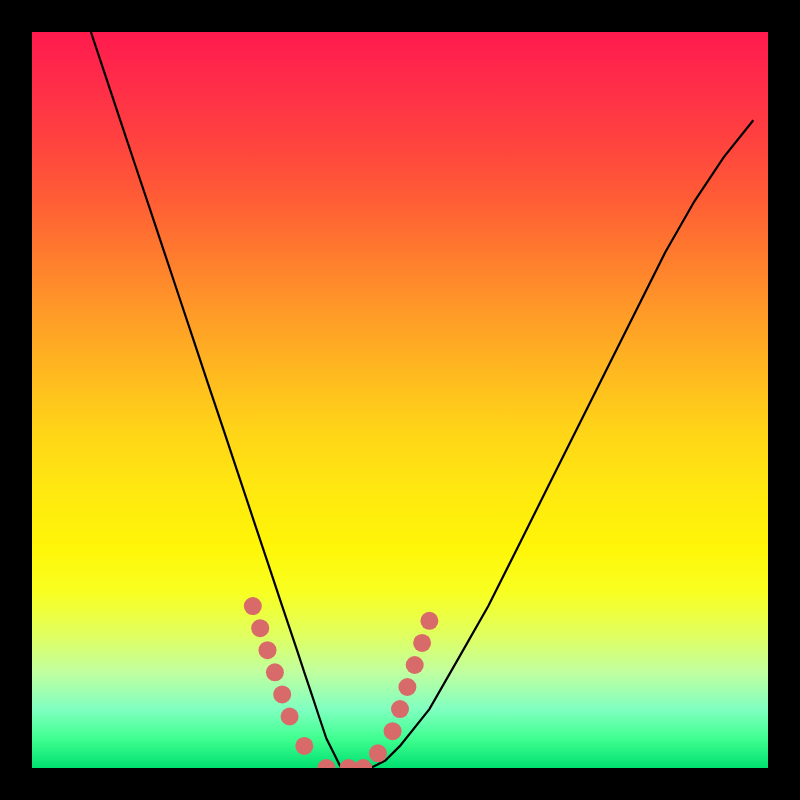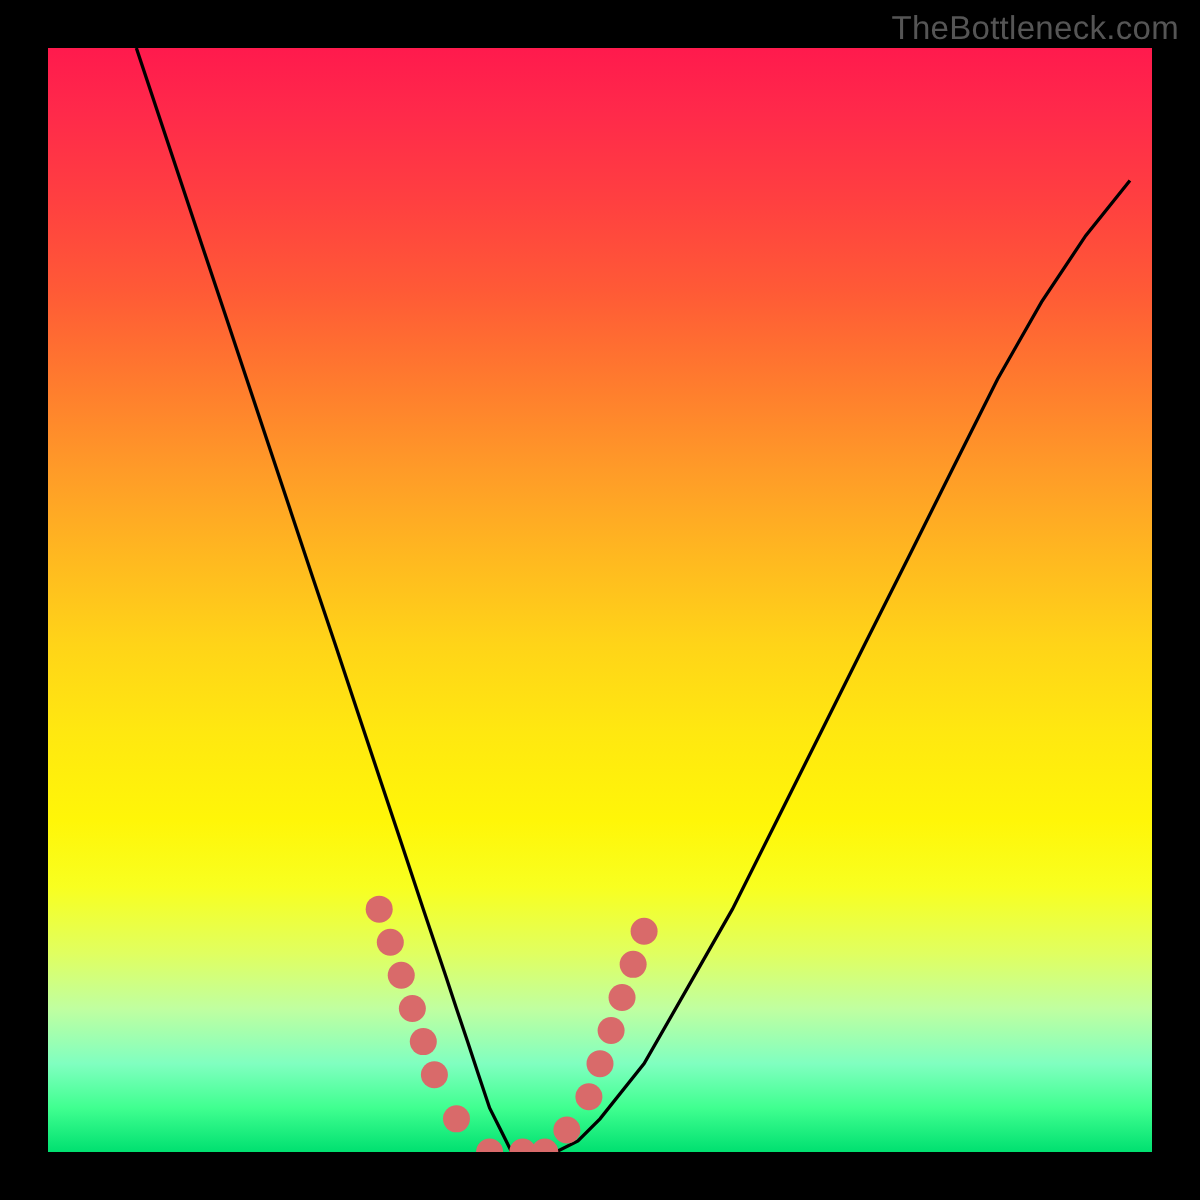--- a/index.html
+++ b/index.html
@@ -84,14 +84,13 @@
           <circle cx="360.6" cy="699.2" r="9" fill="#d96a6a"></circle>
           <circle cx="368.0" cy="677.1" r="9" fill="#d96a6a"></circle>
           <circle cx="375.4" cy="655.0" r="9" fill="#d96a6a"></circle>
           <circle cx="382.7" cy="633.0" r="9" fill="#d96a6a"></circle>
           <circle cx="390.1" cy="610.9" r="9" fill="#d96a6a"></circle>
           <circle cx="397.4" cy="588.8" r="9" fill="#d96a6a"></circle>
         </g>
     </svg>
 
   </div>
-  <div class="watermark">TheBottleneck.com</div>
 </div>
 
 </body></html>

